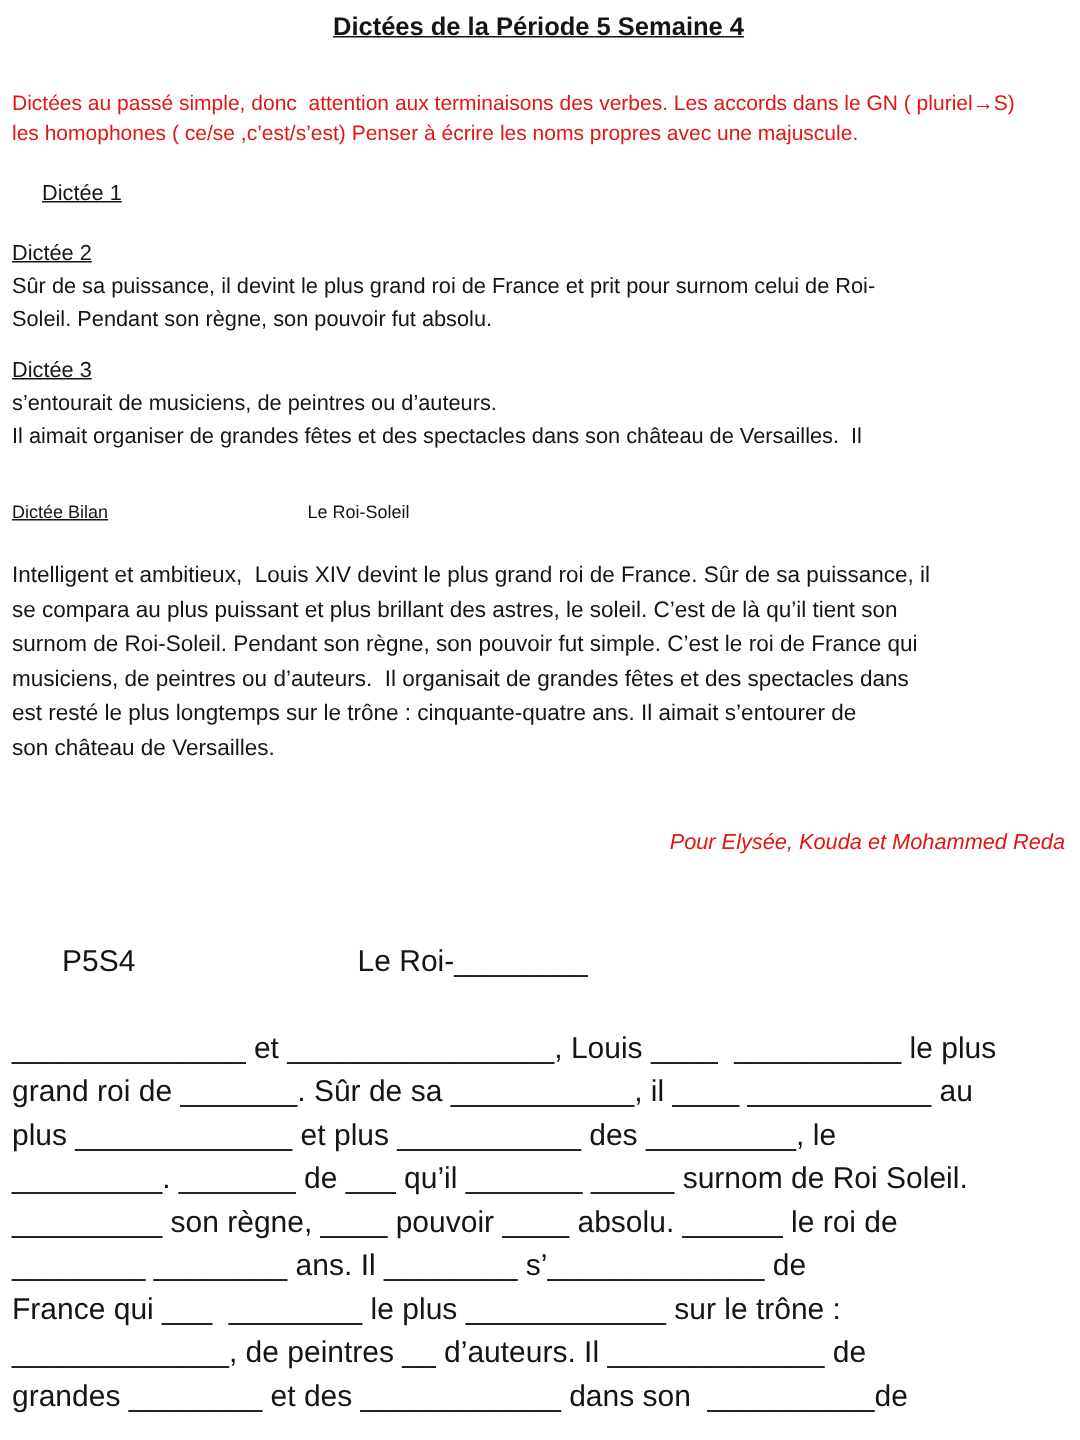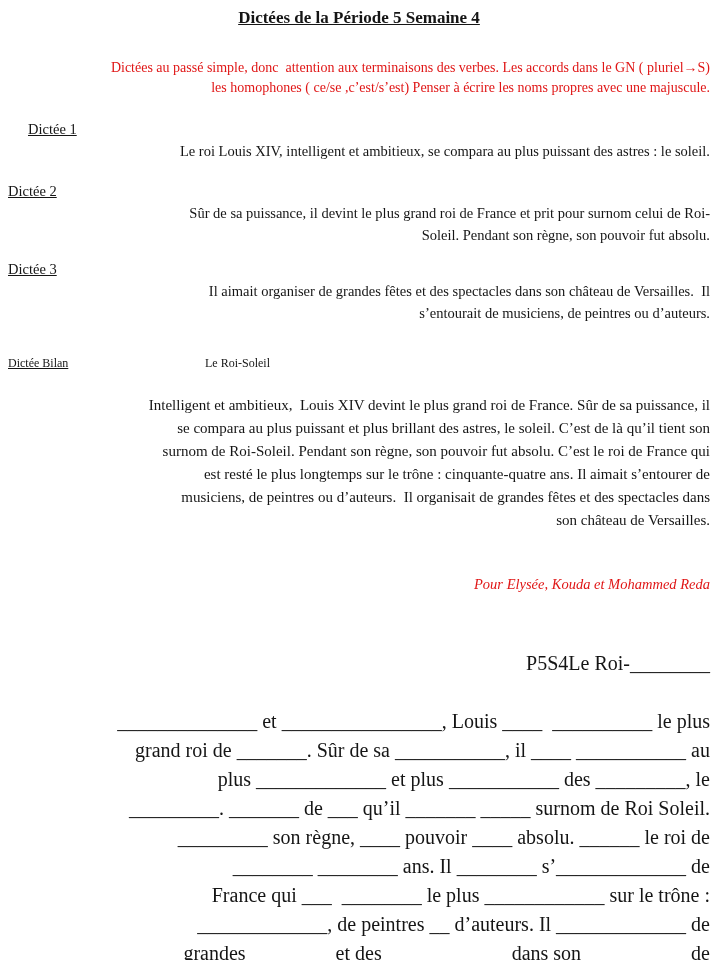--- a/index.html
+++ b/index.html
@@ -2,25 +2,25 @@
 <html style="--red: #e01616; --ink: #151515;"><head>
 <meta charset="utf-8">
 <style>
   :root { --red: #e01616; --ink: #151515; }
   html, body { margin: 0; padding: 0; background: #ffffff; }
   body { width: 720px; height: 960px; overflow: hidden; }
   .page {
     width: 720px; height: 740px;
     box-sizing: border-box;
     padding: 6px 10px 0 8px;
-    font-family: Liberation Serif, serif;
+    font-family: Liberation Sans, sans-serif;
     color: var(--ink);
     background: #ffffff;
   }
-  .line { white-space: pre-wrap; text-align: right; }
+  .line { white-space: pre-wrap; }
   .doc-title {
     text-align: center;
     font-weight: bold;
     text-decoration: underline;
     font-size: 17px;
     line-height: 24px;
   }
   .note {
     margin-top: 28px;
     color: var(--red);
@@ -54,45 +54,44 @@
 
   <div class="doc-title">Dictées de la Période 5 Semaine 4</div>
 
   <div class="note">
     <div class="line">Dictées au passé simple, donc  attention aux terminaisons des verbes. Les accords dans le GN ( pluriel→S)</div>
     <div class="line">les homophones ( ce/se ,c’est/s’est) Penser à écrire les noms propres avec une majuscule.</div>
   </div>
 
   <div class="sec sec-d1">
     <div class="heading">Dictée 1</div>
-    <div class="line">Le roi Louis XIV, intelligent et ambitieux, se compara au plus puissant des astres : le soleil.</div>
   </div>
 
   <div class="sec sec-d2">
     <div class="heading">Dictée 2</div>
     <div class="line">Sûr de sa puissance, il devint le plus grand roi de France et prit pour surnom celui de Roi-</div>
     <div class="line">Soleil. Pendant son règne, son pouvoir fut absolu.</div>
   </div>
 
   <div class="sec sec-d3">
     <div class="heading">Dictée 3</div>
+    <div class="line">s’entourait de musiciens, de peintres ou d’auteurs.</div>
     <div class="line">Il aimait organiser de grandes fêtes et des spectacles dans son château de Versailles.  Il</div>
-    <div class="line">s’entourait de musiciens, de peintres ou d’auteurs.</div>
   </div>
 
   <div class="bilan-head">
     <span class="tabcol"><span class="heading">Dictée Bilan</span></span><span>Le Roi-Soleil</span>
   </div>
 
   <div class="bilan-para">
     <div class="line">Intelligent et ambitieux,  Louis XIV devint le plus grand roi de France. Sûr de sa puissance, il</div>
     <div class="line">se compara au plus puissant et plus brillant des astres, le soleil. C’est de là qu’il tient son</div>
-    <div class="line">surnom de Roi-Soleil. Pendant son règne, son pouvoir fut absolu. C’est le roi de France qui</div>
+    <div class="line">surnom de Roi-Soleil. Pendant son règne, son pouvoir fut simple. C’est le roi de France qui</div>
+    <div class="line">musiciens, de peintres ou d’auteurs.  Il organisait de grandes fêtes et des spectacles dans</div>
     <div class="line">est resté le plus longtemps sur le trône : cinquante-quatre ans. Il aimait s’entourer de</div>
-    <div class="line">musiciens, de peintres ou d’auteurs.  Il organisait de grandes fêtes et des spectacles dans</div>
     <div class="line">son château de Versailles.</div>
   </div>
 
   <div class="dedication">Pour Elysée, Kouda et Mohammed Reda</div>
 
   <div class="exercise">
     <div class="line">
       <span class="tabcol">P5S4</span><span>Le Roi-________</span>
     </div>
     <div class="line">______________ et ________________, Louis ____  __________ le plus</div>

